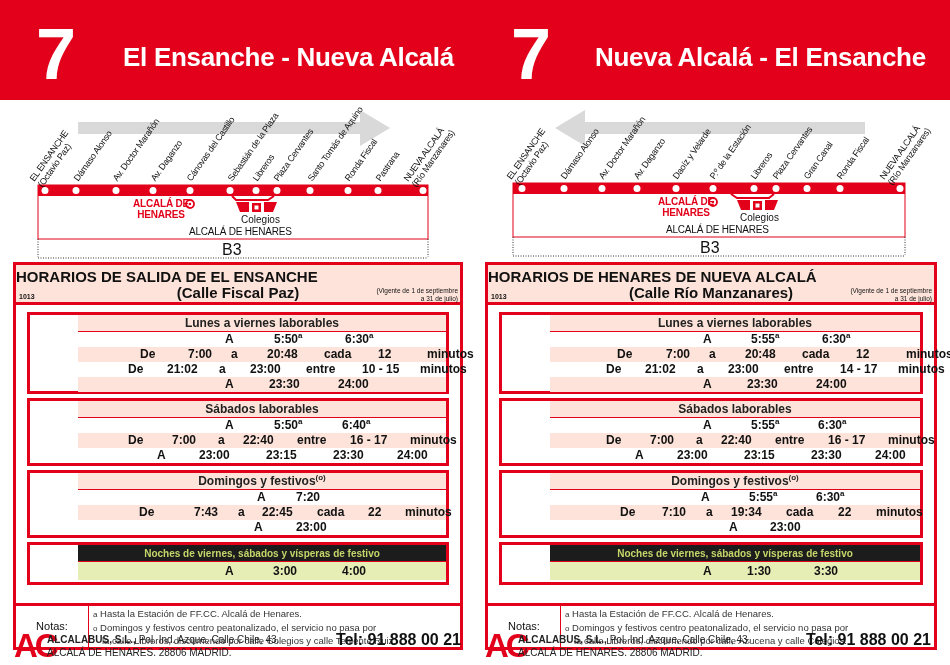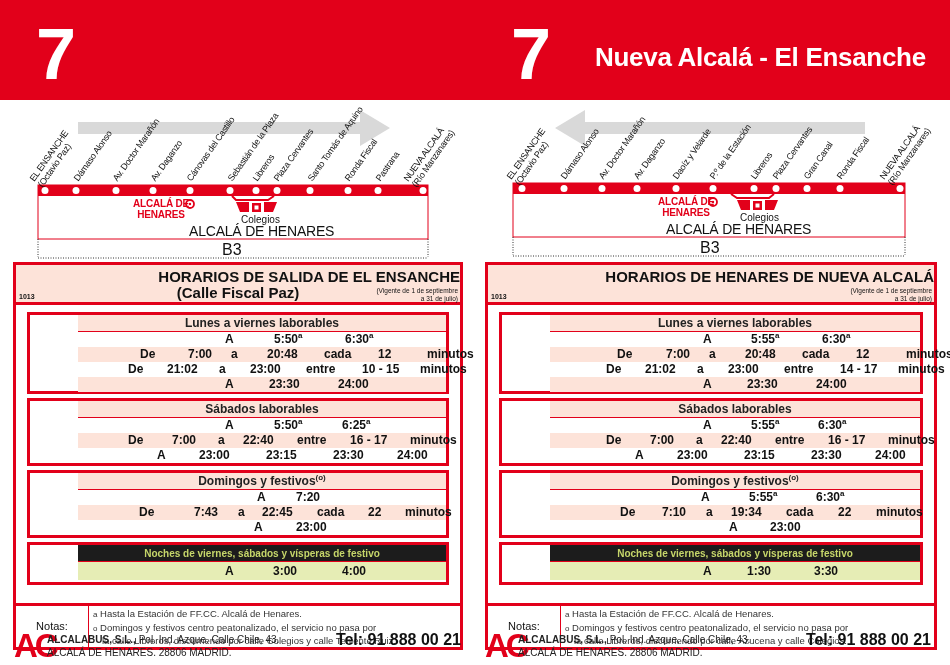--- a/index.html
+++ b/index.html
@@ -16,31 +16,31 @@
   .left .header .title { left: 123px; }
   .right .header .title { left: 120px; }
 
   
   .route { position: absolute; left: 0; top: 100px; width: 475px; height: 160px; }
   .route svg { position: absolute; left: 0; top: 0; }
   .stop-label { position: absolute; font-size: 9px; font-weight: normal; transform-origin: 0 100%; transform: rotate(-55deg); white-space: nowrap; line-height: 10px; letter-spacing: -0.3px; }
   .stop-label .sub { display: block; }
   .city-red { position: absolute; color: #e2001a; font-size: 10px; font-weight: bold; line-height: 11px; text-align: center; letter-spacing: -0.2px; }
   .colegios { position: absolute; font-size: 10px; line-height: 11px; }
-  .city-black { position: absolute; font-size: 14px; line-height: 11px; letter-spacing: -0.2px; }
+  .city-black { position: absolute; font-size: 10px; line-height: 11px; letter-spacing: -0.2px; }
   .b3 { position: absolute; font-size: 16px; line-height: 16px; }
 
   
   .tt { position: absolute; top: 262px; height: 388px; border: 3px solid #e2001a; background: #fff; }
   .left .tt { left: 13px; width: 450px; }
   .right .tt { left: 485px; width: 452px; }
   .panel.right .tt { left: 10px; }
 
   .tt-head { position: absolute; left: 0; top: 0; right: 0; height: 40px; background: #fde3d9; border-bottom: 3px solid #e2001a; }
-  .tt-head .t1 { position: absolute; left: 0; right: 0; top: 3px; text-align: right; font-size: 15px; font-weight: bold; line-height: 17px; }
+  .tt-head .t1 { position: absolute; left: 0; right: 0; top: 3px; text-align: left; font-size: 15px; font-weight: bold; line-height: 17px; }
   .tt-head .t2 { position: absolute; left: 0; right: 0; top: 19px; text-align: center; font-size: 15px; font-weight: bold; line-height: 17px; }
   .tt-head .code { position: absolute; left: 3px; top: 28px; font-size: 7px; font-weight: bold; }
   .tt-head .valid { position: absolute; right: 2px; top: 22px; font-size: 6.5px; text-align: right; line-height: 8px; }
 
   .block { position: absolute; left: 11px; right: 11px; border: 3px solid #e2001a; background: #fff; padding-left: 48px; }
   .block .bh { height: 17px; background: #fde3d9; border-bottom: 1.5px solid #e2001a; text-align: center; font-size: 12px; font-weight: bold; line-height: 16px; color: #222; }
   .row { position: relative; height: 15px; font-size: 12px; font-weight: bold; line-height: 15px; color: #111; }
   .row.alt { background: #fde3d9; }
   .row span { position: absolute; top: 0; white-space: nowrap; }
   sup { font-size: 8px; line-height: 0; vertical-align: 5px; }
@@ -58,20 +58,21 @@
   .footer .ac { position: absolute; left: 14px; top: -3px; font-size: 33px; font-weight: bold; color: #e2001a; letter-spacing: -3px; line-height: 34px; }
   .footer .co { position: absolute; left: 47px; top: 1px; font-size: 10px; color: #222; line-height: 13px; white-space: nowrap; }
   .footer .tel { position: absolute; right: 14px; top: -1px; font-size: 16px; font-weight: bold; line-height: 18px; color: #111; }
 </style>
 </head>
 <body>
 
 <div class="panel left">
   <div class="header">
     <div class="num">7</div>
+    <div class="title">El Ensanche - Nueva Alcalá</div>
   </div>
 
   <div class="route">
     <svg width="475" height="160">
       <polygon points="78,22 360,22 360,10 390,28 360,46 360,34 78,34" fill="#d9d9d9"></polygon>
       <rect x="38" y="85" width="390" height="54" fill="#fff" stroke="#e2001a" stroke-width="1"></rect>
       <rect x="38" y="85" width="390" height="11" fill="#e2001a"></rect>
       <g fill="#fff">
         <circle cx="45" cy="90.5" r="3.5"></circle>
           <circle cx="76" cy="90.5" r="3.5"></circle>
@@ -165,21 +166,21 @@
         <span style="left:191px">23:30</span>
         <span style="left:260px">24:00</span>
       </div>
     </div>
 
     <div class="block" style="top:133px; height:68px;">
       <div class="bh">Sábados laborables</div>
       <div class="row">
         <span style="left:147px">A</span>
         <span style="left:196px"><span style="position:static">5:50</span><sup>a</sup></span>
-        <span style="left:264px"><span style="position:static">6:25</span><sup>a</sup></span>
+        <span style="left:264px"><span style="position:static">6:40</span><sup>a</sup></span>
       </div>
       <div class="row alt">
         <span style="left:50px">De</span>
         <span style="left:94px">7:00</span>
         <span style="left:140px">a</span>
         <span style="left:165px">22:40</span>
         <span style="left:219px">entre</span>
         <span style="left:272px">16 - 17</span>
         <span style="left:332px">minutos</span>
       </div>
@@ -299,20 +300,21 @@
         <div>HENARES</div>
       </div>
     <div class="colegios" style="left:265px; top:112px;">Colegios</div>
     <div class="city-black" style="left:191px; top:124px;">ALCALÁ DE HENARES</div>
     <div class="b3" style="left:225px; top:140px;">B3</div>
   </div>
 
   <div class="tt" style="left:10px; width:452px;">
     <div class="tt-head">
       <div class="t1">HORARIOS DE HENARES DE NUEVA ALCALÁ</div>
+      <div class="t2">(Calle Río Manzanares)</div>
       <div class="code">1013</div>
       <div class="valid">
           <div>(Vigente de 1 de septiembre</div>
           <div>a 31 de julio)</div>
         </div>
     </div>
 
     <div class="block" style="top:47px; height:82px;">
       <div class="bh">Lunes a viernes laborables</div>
       <div class="row">

